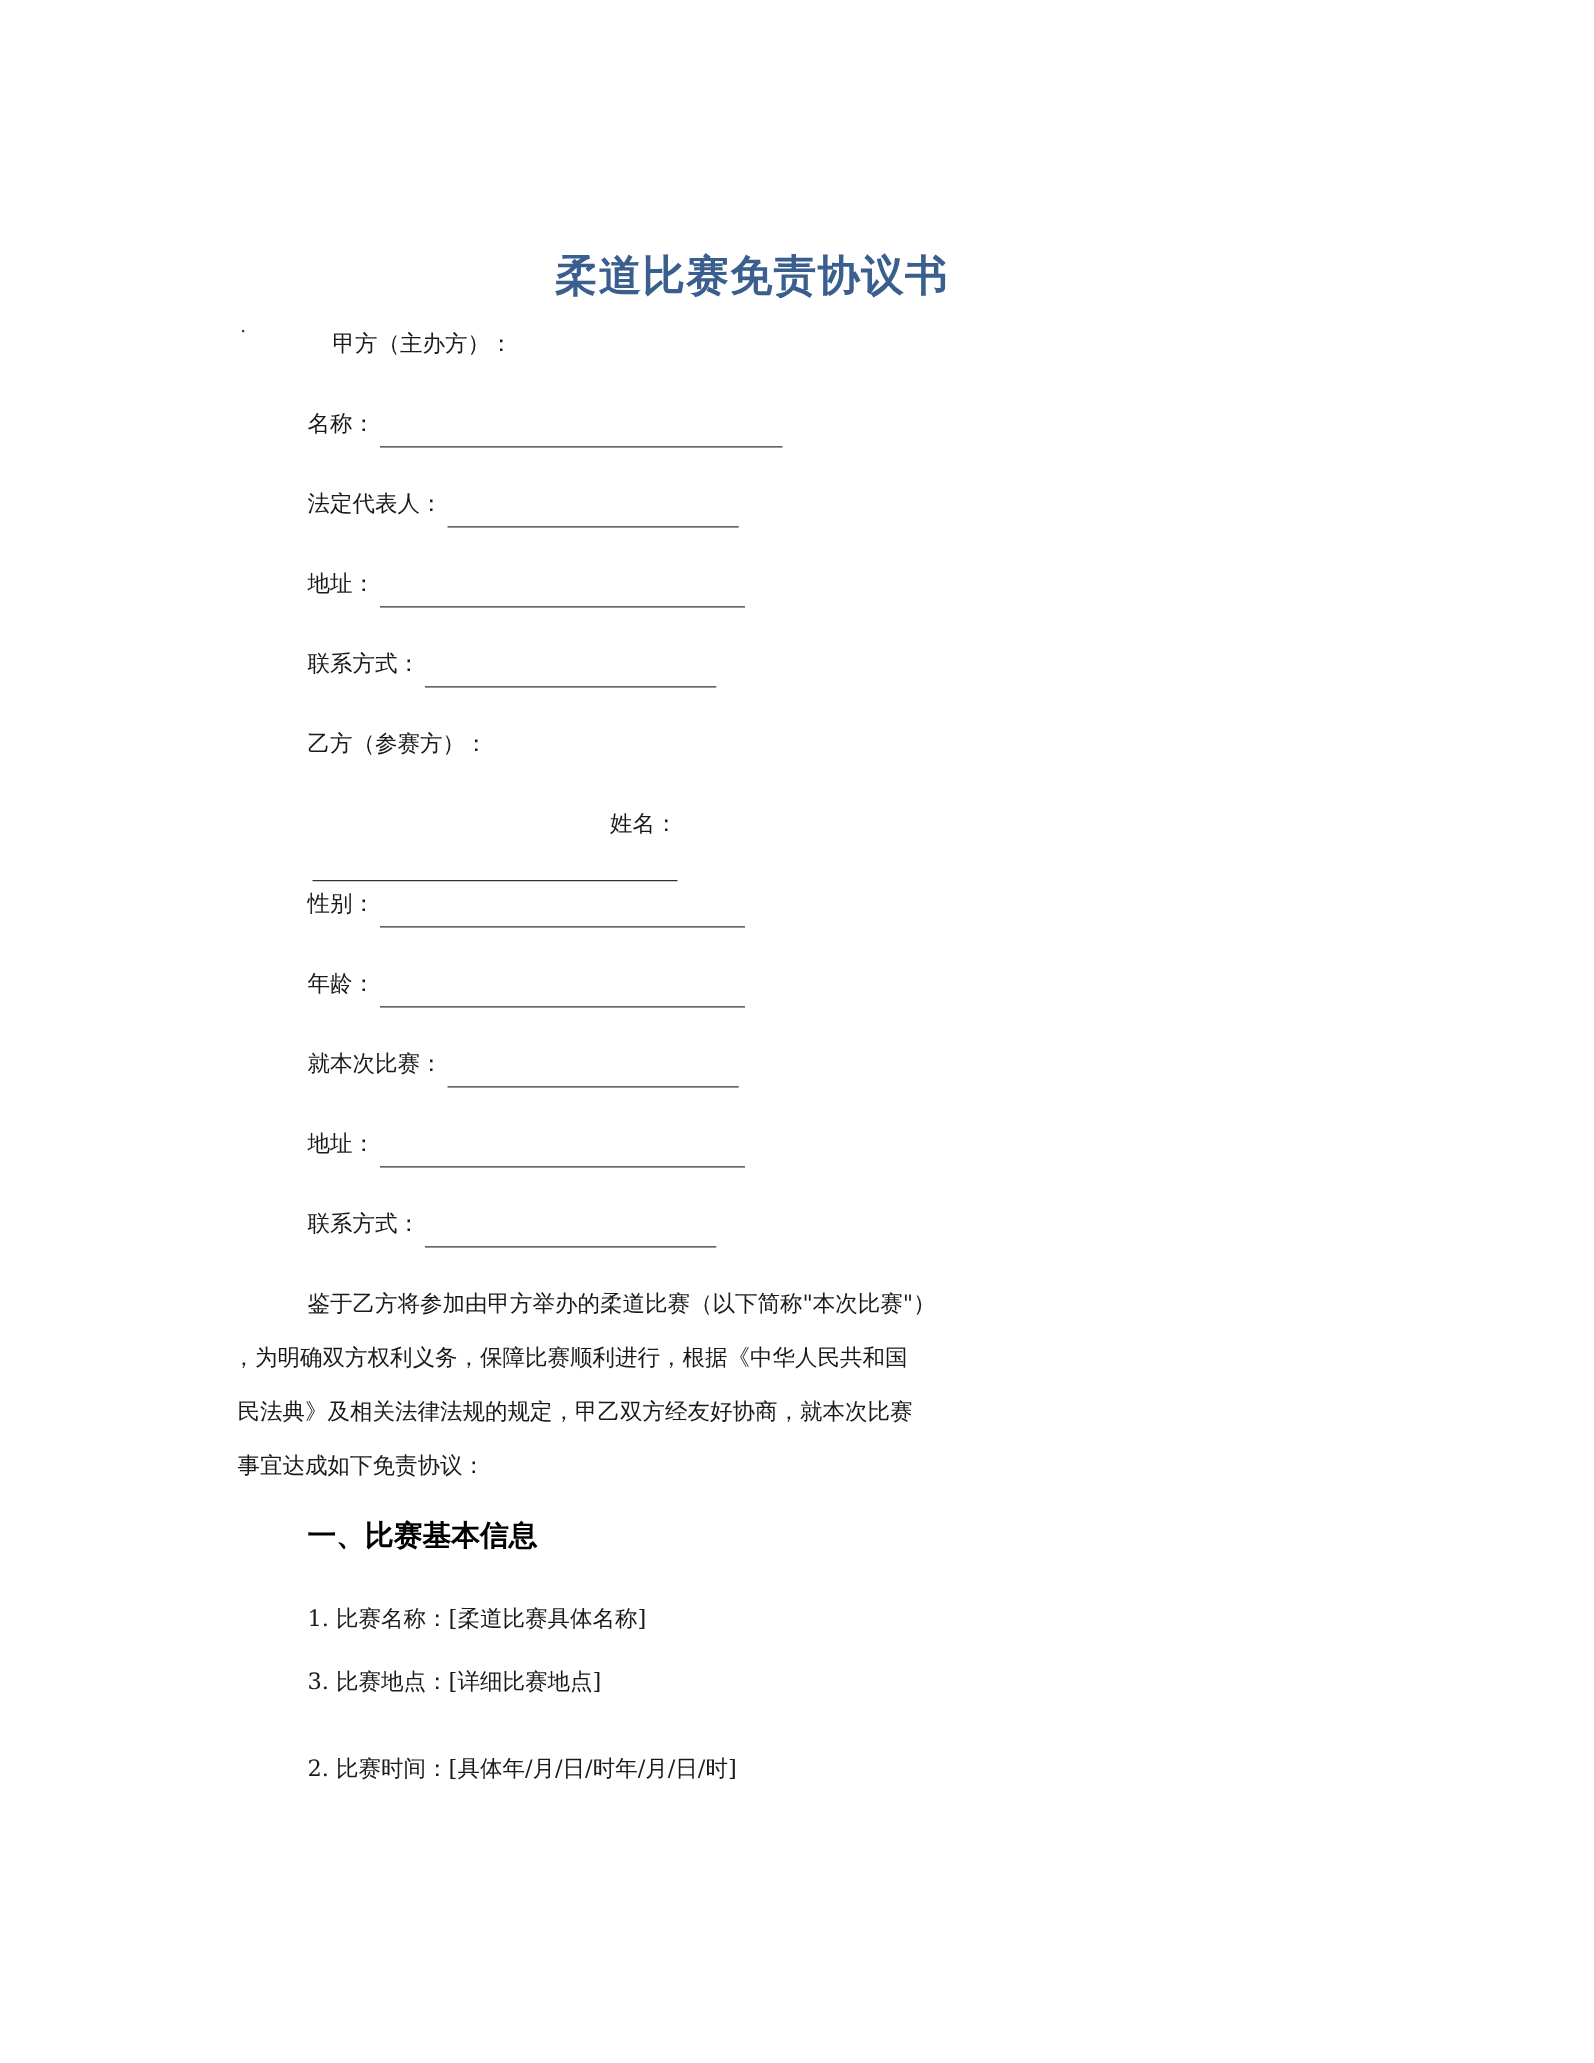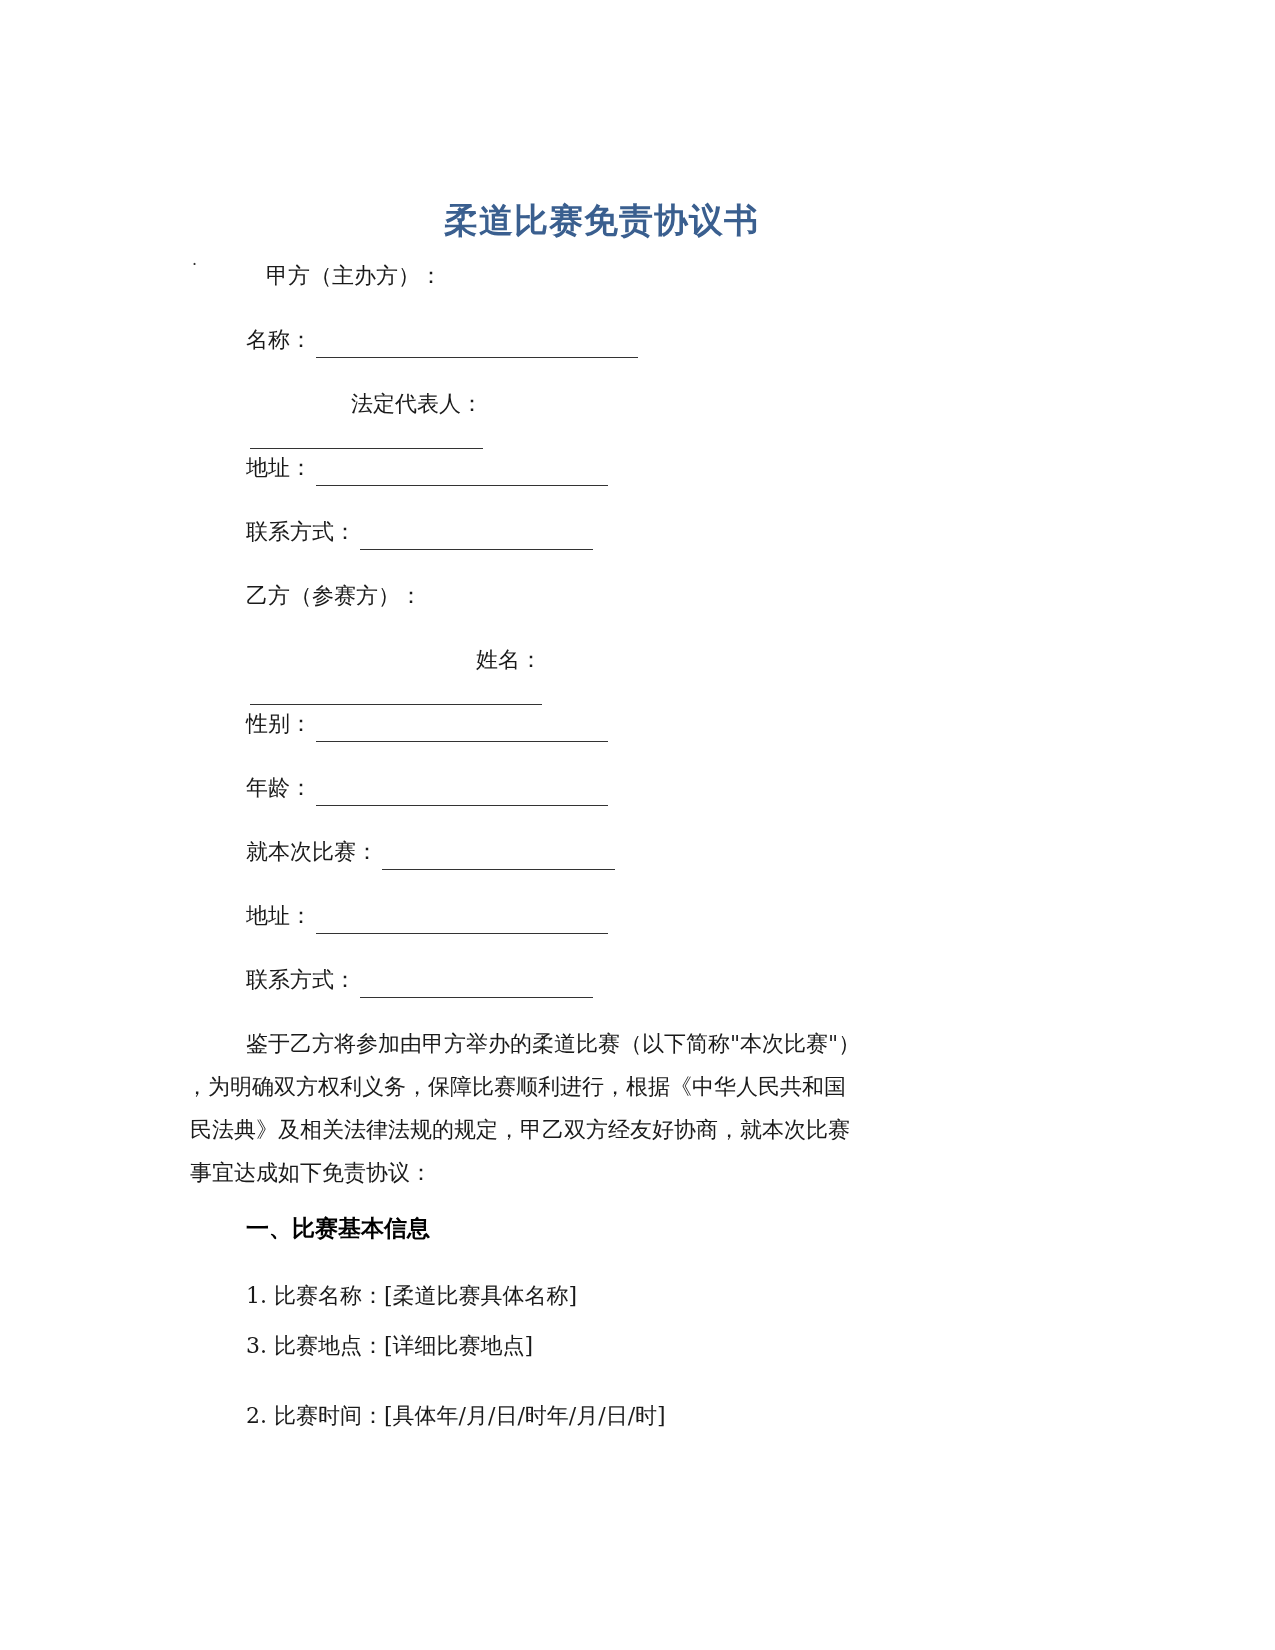--- a/index.html
+++ b/index.html
@@ -32,21 +32,21 @@
       letter-spacing: 1px;
     }
     .dot {
       position: absolute;
       left: 192px; top: 255px;
       font-size: 16px;
       color: #333;
     }
     .line {
       position: absolute;
-      font-size: 22px;
+      font-size: 18px;
       line-height: 36px;
       white-space: nowrap;
     }
     .field {
       display: flex;
       align-items: flex-end;
     }
     .blank {
       display: inline-block;
       border-bottom: 1.5px solid #333;
@@ -71,21 +71,21 @@
   <div class="title">柔道比赛免责协议书</div>
 
   <div class="dot">·</div>
 
   <div class="line" style="left:266px; top:258px;">甲方（主办方）：</div>
 
   <div class="line field" style="left:246px; top:322px;">
     <span>名称：</span>
     <span class="blank" style="width:322px;"></span>
   </div>
-  <div class="line field" style="left:246px; top:386px;flex-direction:column;">
+  <div class="line field" style="left:246px; top:386px;">
     <span>法定代表人：</span>
     <span class="blank" style="width:233px;"></span>
   </div>
   <div class="line field" style="left:246px; top:450px;">
     <span>地址：</span>
     <span class="blank" style="width:292px;"></span>
   </div>
   <div class="line field" style="left:246px; top:514px;">
     <span>联系方式：</span>
     <span class="blank" style="width:233px;"></span>

